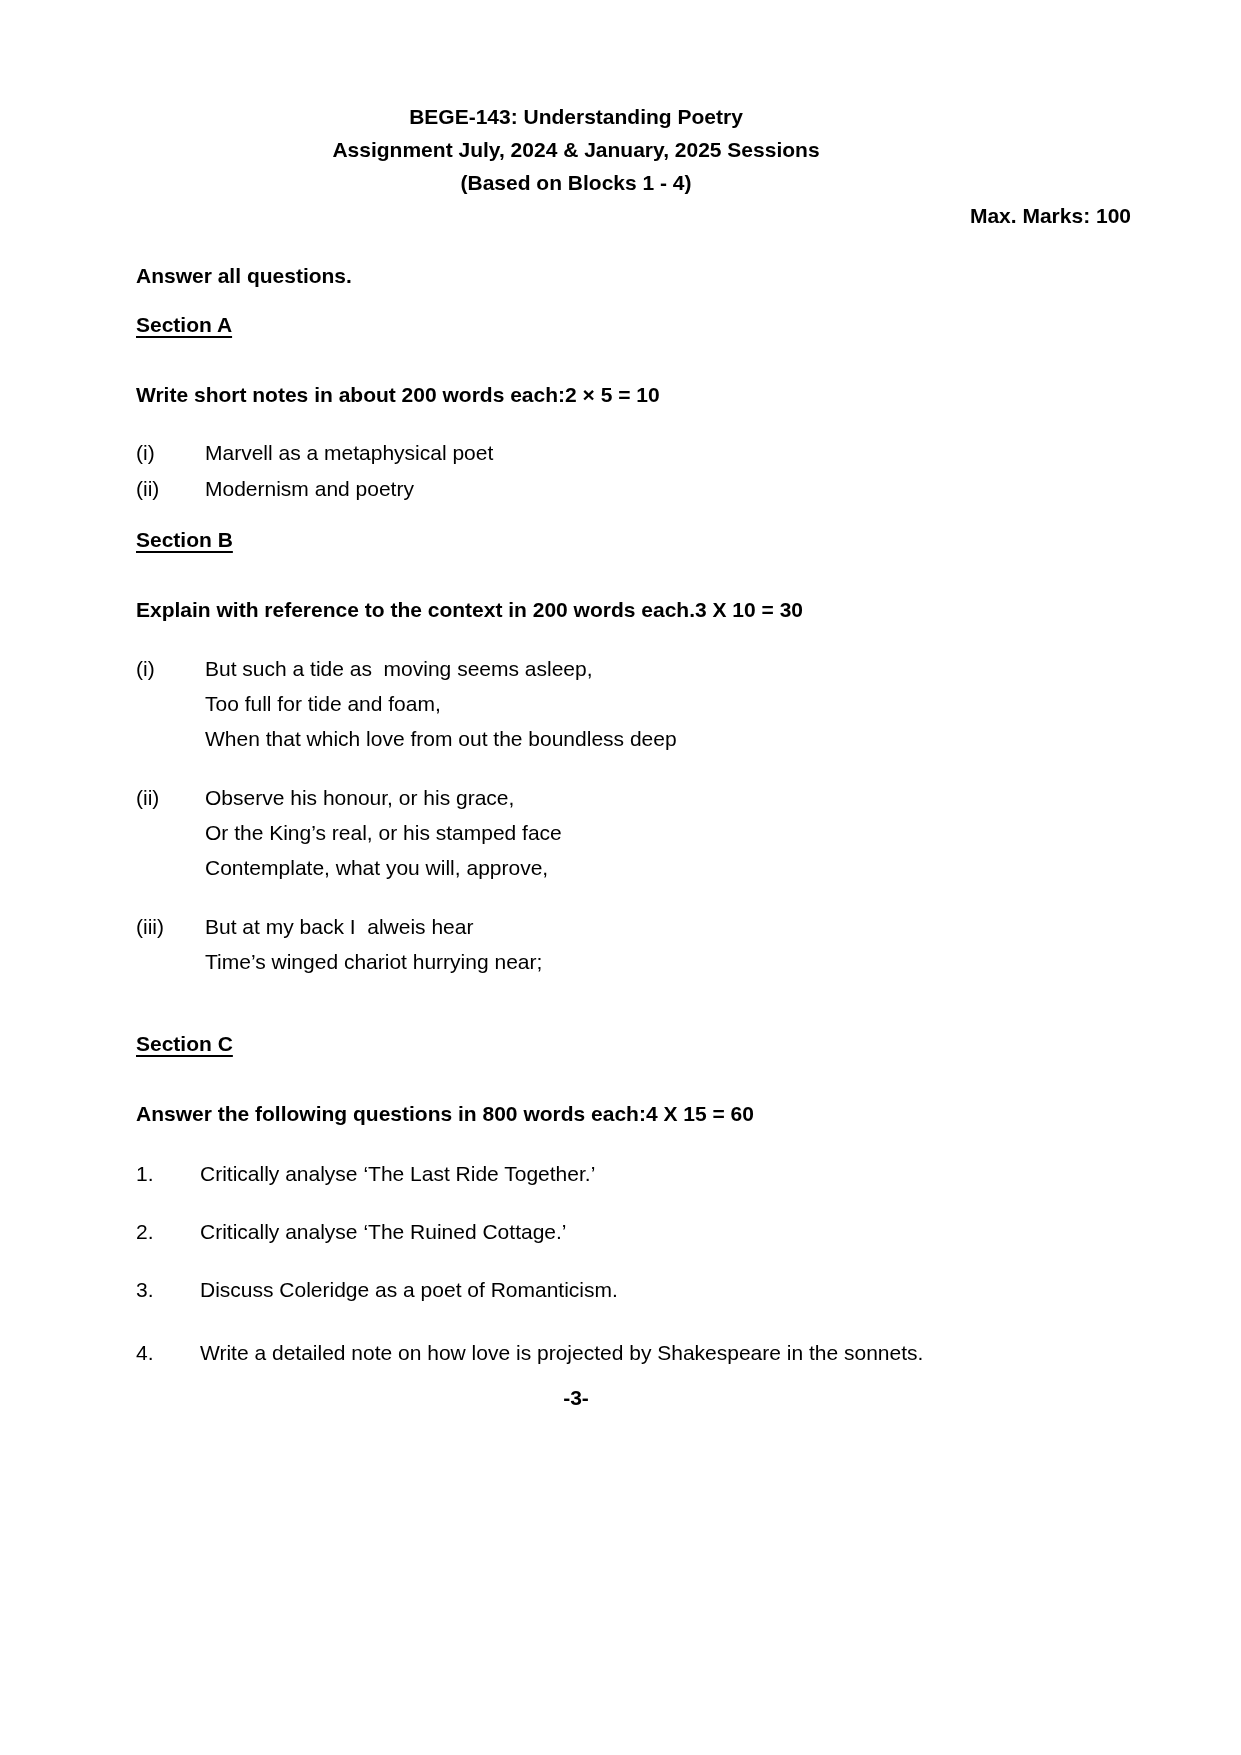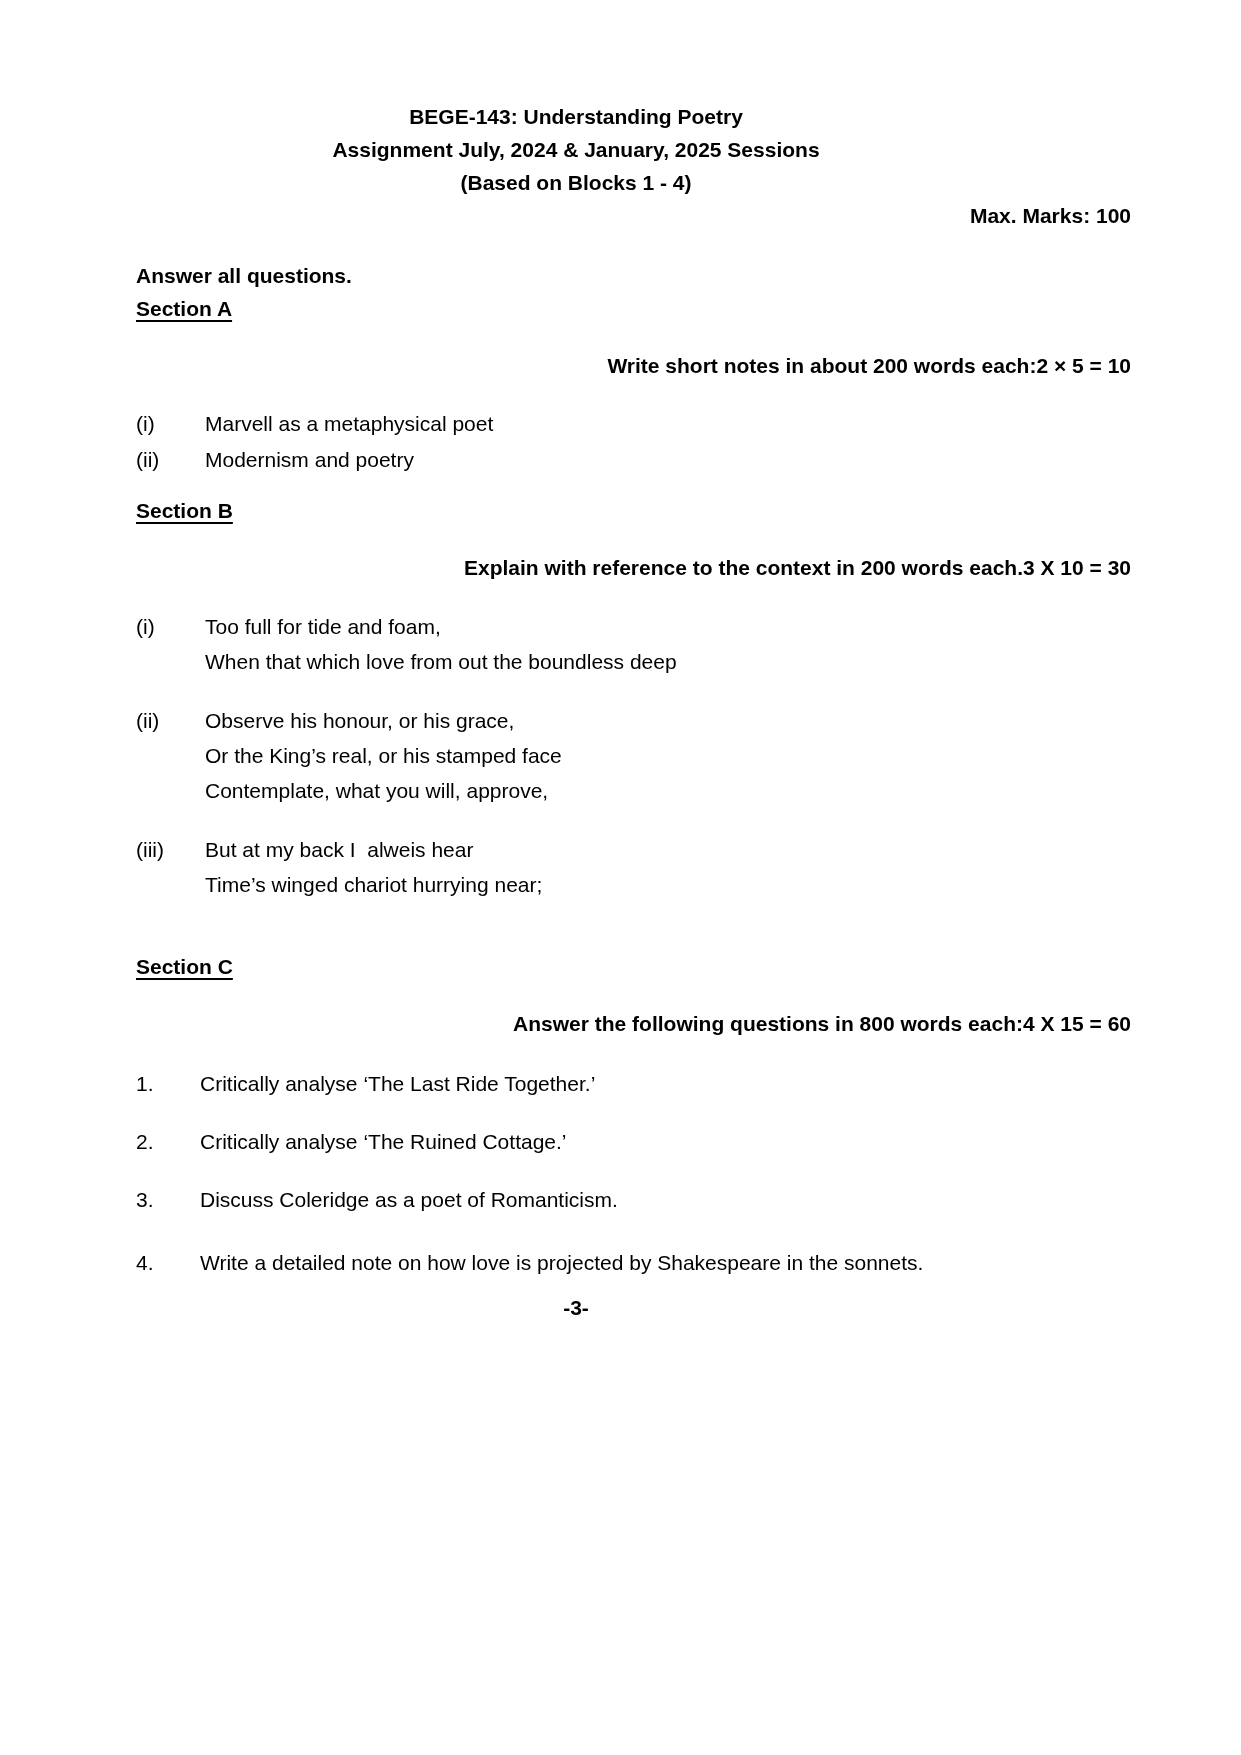--- a/index.html
+++ b/index.html
@@ -30,26 +30,27 @@
     font-weight: bold;
   }
   .instruction {
     font-weight: bold;
     margin-top: 27px;
   }
   .section-title {
     font-weight: bold;
     text-decoration: underline;
     text-underline-offset: 4px;
+    margin-top: 16px;
   }
   .prompt-row {
     display: flex;
-    justify-content: flex-end;
+    justify-content: flex-start;
     font-weight: bold;
-    margin-top: 24px;
+    margin-top: 37px;
   }
   .prompt-row .marks { white-space: nowrap; }
   .note-list { margin-top: 24px; }
   .note-item, .question-item {
     display: flex;
     line-height: 36px;
   }
   .note-item .item-label { width: 69px; flex: 0 0 69px; }
   .stanza {
     display: flex;
@@ -110,20 +111,21 @@
 
   <div class="prompt-row">
     <span>Explain with reference to the context in 200 words each.</span>
     <span class="marks">3 X 10 = 30</span>
   </div>
 
   <div class="stanza-block">
     <div class="stanza">
       <span class="item-label">(i)</span>
       <span class="stanza-lines">
+        <div>But such a tide as  moving seems asleep,</div>
         <div>Too full for tide and foam,</div>
         <div>When that which love from out the boundless deep</div>
       </span>
     </div>
     <div class="stanza">
       <span class="item-label">(ii)</span>
       <span class="stanza-lines">
         <div>Observe his honour, or his grace,</div>
         <div>Or the King’s real, or his stamped face</div>
         <div>Contemplate, what you will, approve,</div>

